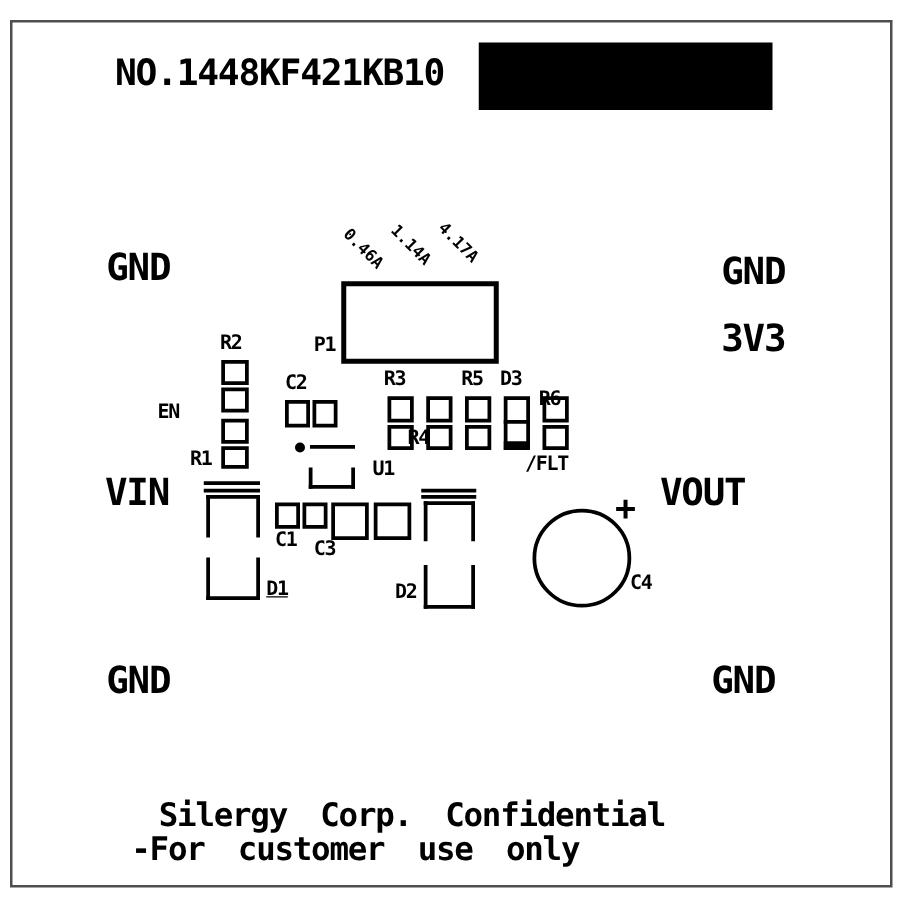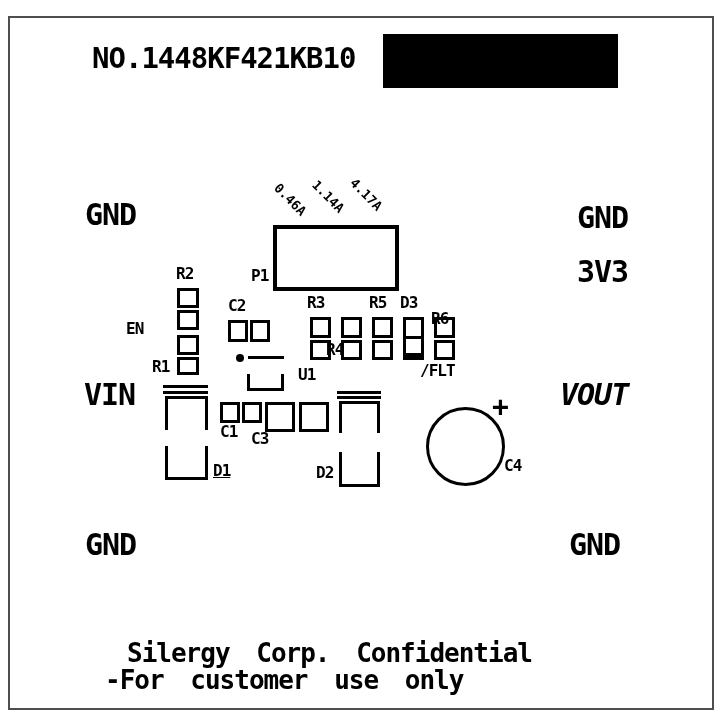--- a/index.html
+++ b/index.html
@@ -30,21 +30,21 @@
 
   <div class="frame"></div>
 
   <div class="lbl lbl-title" style="left:92px;top:43px;">NO.1448KF421KB10</div>
   <div class="redact" style="left:383px;top:34px;width:235px;height:54px;"></div>
 
   <div class="lbl lbl-big" style="left:85px;top:199px;">GND</div>
   <div class="lbl lbl-big" style="left:577px;top:202px;">GND</div>
   <div class="lbl lbl-big" style="left:577px;top:256px;">3V3</div>
   <div class="lbl lbl-big" style="left:84px;top:379px;">VIN</div>
-  <div class="lbl lbl-big" style="left:560px;top:379px;font-style:italic;">VOUT</div>
+  <div class="lbl lbl-big" style="left:528px;top:379px;">VOUT</div>
   <div class="lbl lbl-big" style="left:85px;top:529px;">GND</div>
   <div class="lbl lbl-big" style="left:569px;top:529px;">GND</div>
 
   <div class="lbl rot45" style="left:281px;top:181px;">0.46A</div>
   <div class="lbl rot45" style="left:319px;top:178px;">1.14A</div>
   <div class="lbl rot45" style="left:357px;top:176px;">4.17A</div>
 
   <div class="seg seg4" style="left:273px;top:225px;width:126px;height:66px;"></div>
   <div class="lbl lbl-sm" style="left:251px;top:268px;">P1</div>
 

